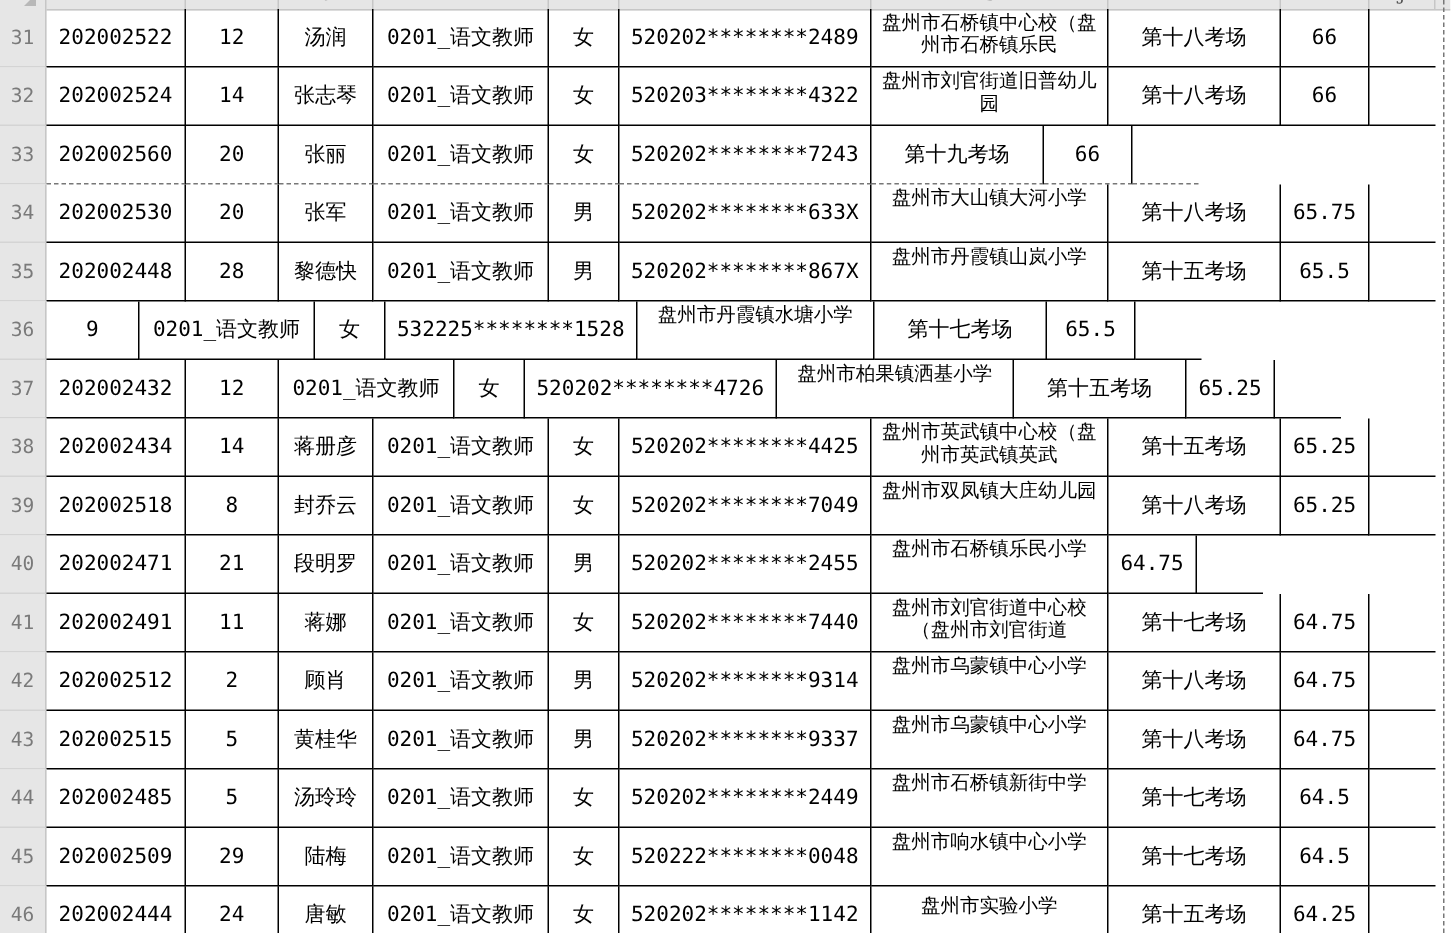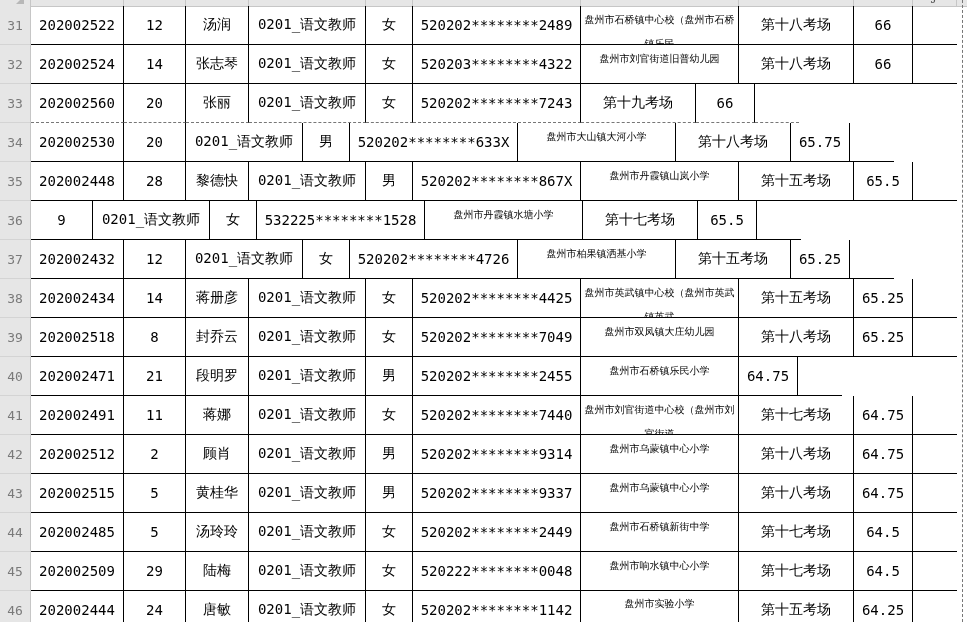--- a/index.html
+++ b/index.html
@@ -14,21 +14,21 @@
   .colhdr .ch { box-sizing:border-box; border-right:1px solid #c6c6c6; text-align:center;
             font-size:12px; color:#555; line-height:20px; font-family:"DejaVu Serif",serif; }
   .rows { position:absolute; top:6px; left:0; width:967px; }
   .row { display:flex; height:39px; box-sizing:border-box; }
   .rh { width:31px; box-sizing:border-box; background:#e6e6e6; border-right:1px solid #c6c6c6;
         border-bottom:1px solid #d4d4d4; color:#7a7a7a; font-size:13px; display:flex;
         align-items:center; justify-content:center; }
   .c { box-sizing:border-box; border-right:1px solid #000; border-bottom:1px solid #000;
        display:flex; align-items:center; justify-content:center; text-align:center;
        font-size:14px; color:#000; overflow:hidden; }
-  .c.school { font-size:10px; line-height:24px; white-space:normal; word-break:break-all;
+  .c.school { font-size:13px; line-height:15px; white-space:normal; word-break:break-all;
               padding:12px 2px; align-items:flex-start; padding-top:2px; }
   .c.school.single { align-items:center; padding-top:0; }
   .c.cj { border-right:none; }
   .row.pagebreak .c { border-bottom:1px dashed #777; }
   .vbreak { position:absolute; left:962px; top:0; width:0; height:622px; border-left:1px dashed #777; }
   .w-a{width:93px} .w-b{width:62px} .w-c{width:63px} .w-d{width:117px} .w-e{width:47px}
   .w-f{width:168px} .w-g{width:158px} .w-h{width:115px} .w-i{width:59px} .w-j{width:44px}
 </style>
 </head>
 <body>
@@ -84,20 +84,21 @@
         <div class="c w-e">女</div>
         <div class="c w-f">520202********7243</div>
         <div class="c w-h">第十九考场</div>
         <div class="c w-i">66</div>
         <div class="c w-j cj"></div>
       </div>
       <div class="row">
         <div class="rh">34</div>
         <div class="c w-a">202002530</div>
         <div class="c w-b">20</div>
+        <div class="c w-c">张军</div>
         <div class="c w-d">0201_语文教师</div>
         <div class="c w-e">男</div>
         <div class="c w-f">520202********633X</div>
         <div class="c w-g school">盘州市大山镇大河小学</div>
         <div class="c w-h">第十八考场</div>
         <div class="c w-i">65.75</div>
         <div class="c w-j cj"></div>
       </div>
       <div class="row">
         <div class="rh">35</div>

